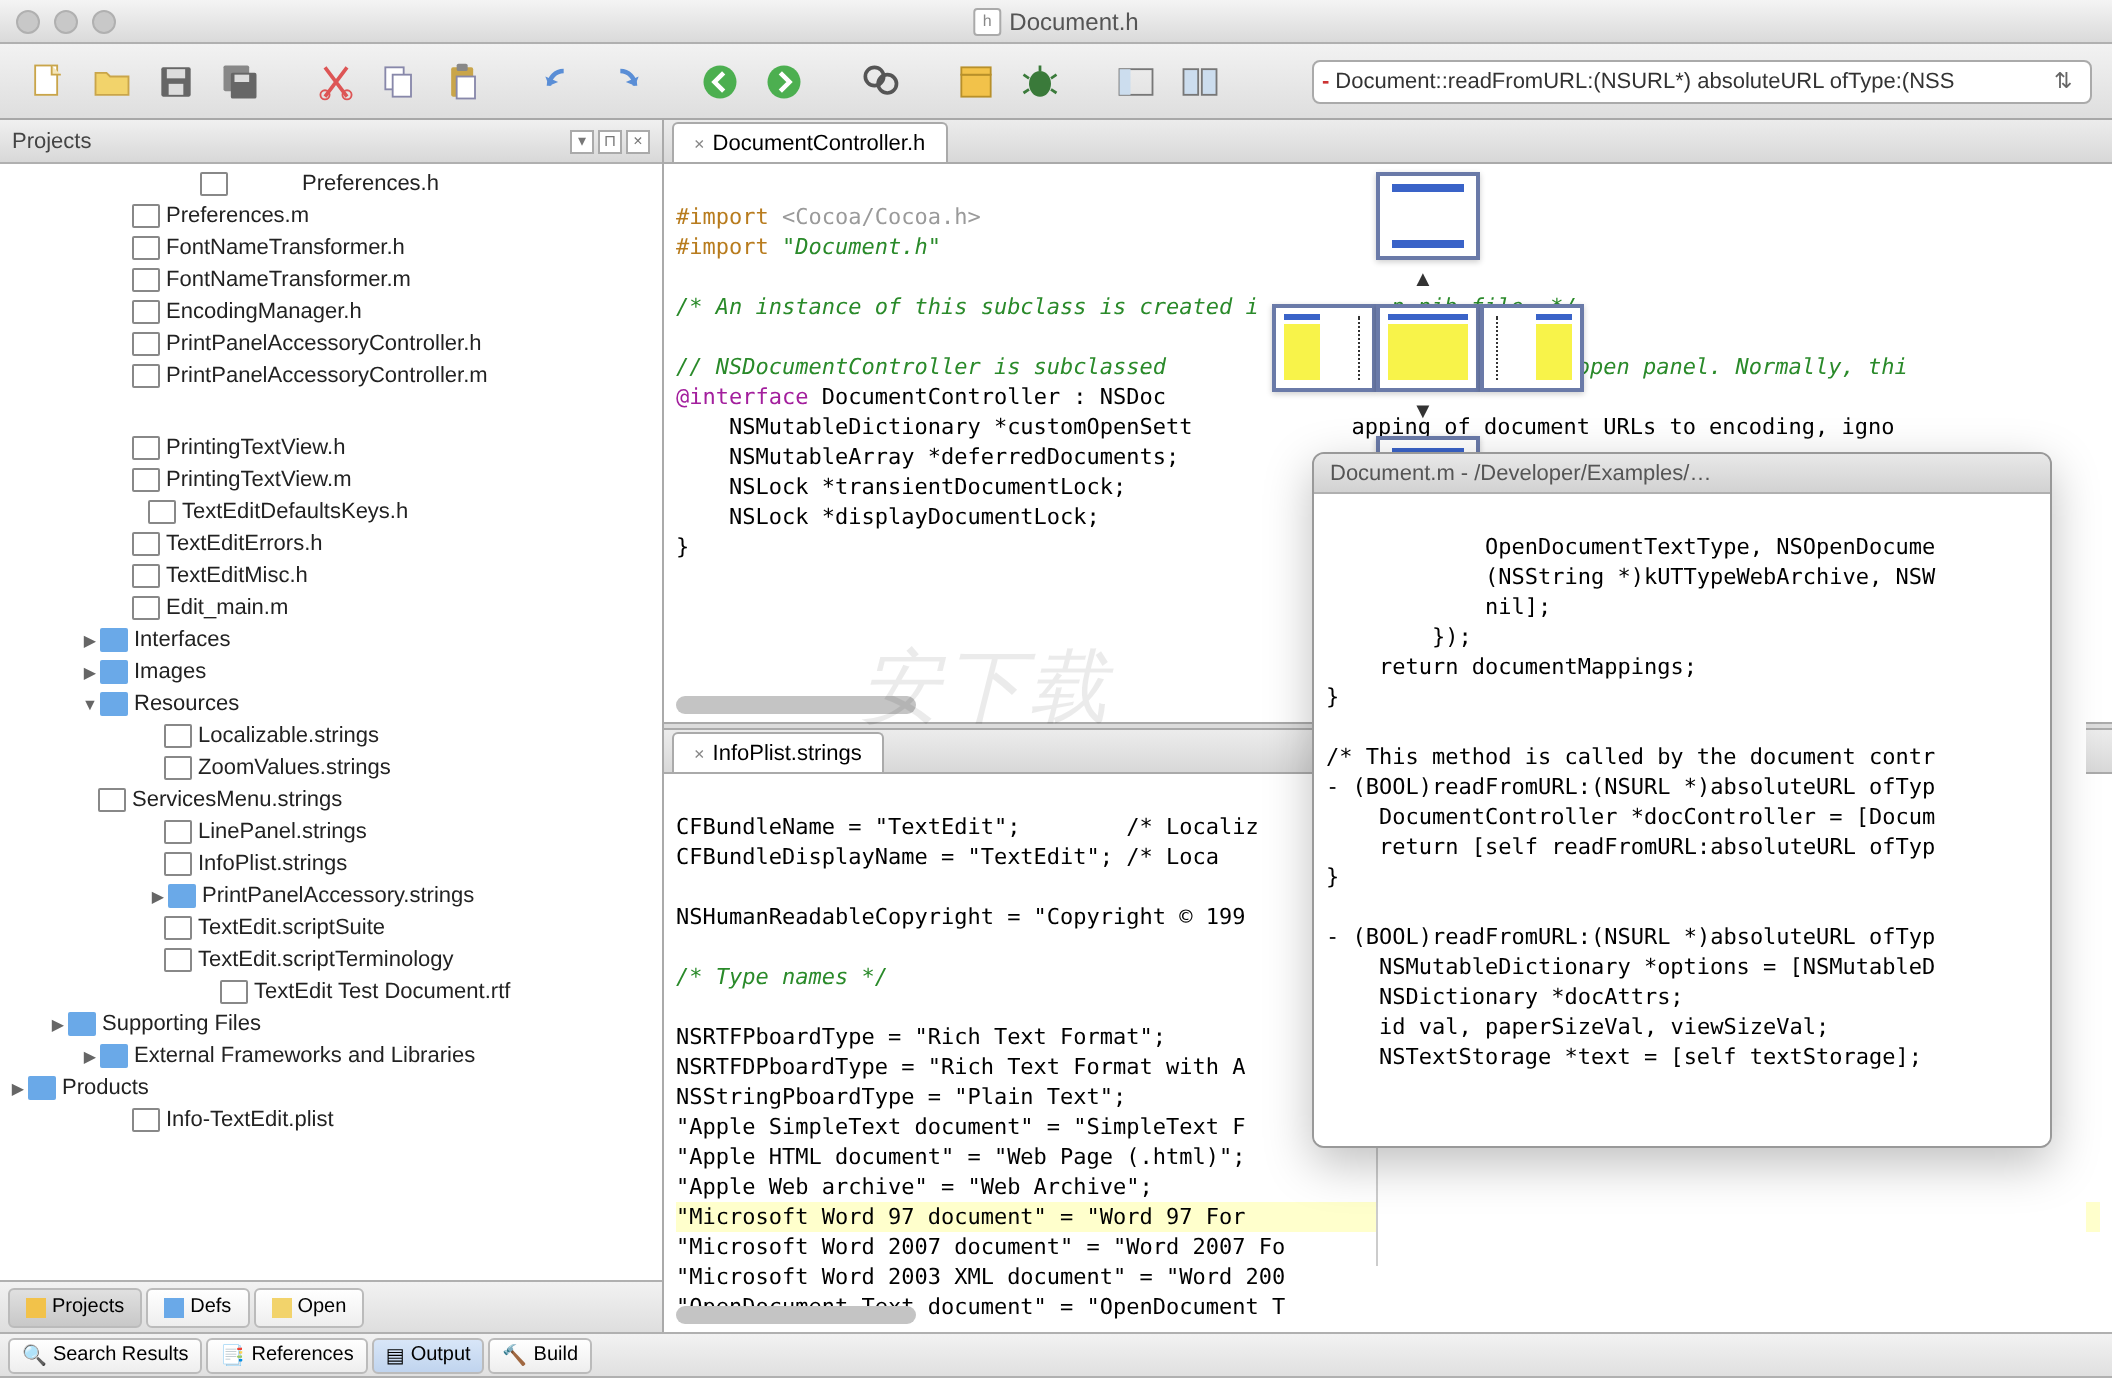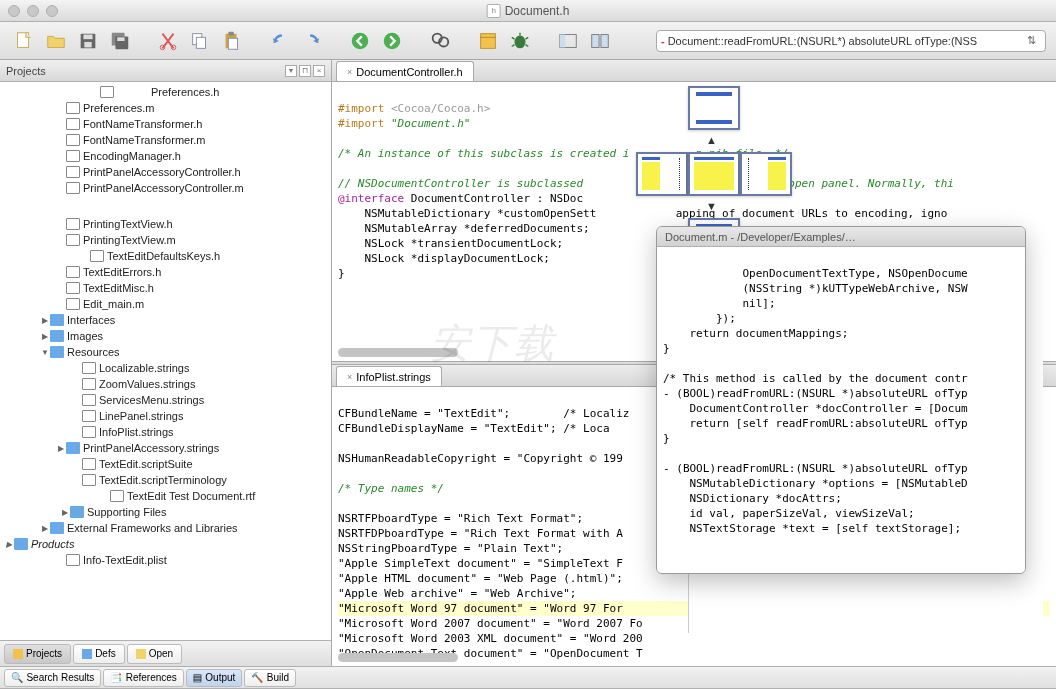--- a/index.html
+++ b/index.html
@@ -267,21 +267,21 @@
         <div class="tree-item" style="padding-left: 56px; margin-top: 20px;">
           <span class="tw"></span>
           <span class="fic file"></span>
           <span>PrintingTextView.h</span>
         </div>
         <div class="tree-item" style="padding-left: 56px;">
           <span class="tw"></span>
           <span class="fic file"></span>
           <span>PrintingTextView.m</span>
         </div>
-        <div class="tree-item" style="padding-left: 80px;">
+        <div class="tree-item" style="padding-left: 64px;">
           <span class="tw"></span>
           <span class="fic file"></span>
           <span>TextEditDefaultsKeys.h</span>
         </div>
         <div class="tree-item" style="padding-left: 56px;">
           <span class="tw"></span>
           <span class="fic file"></span>
           <span>TextEditErrors.h</span>
         </div>
         <div class="tree-item" style="padding-left: 56px;">
@@ -312,66 +312,66 @@
         <div class="tree-item" style="padding-left: 72px;">
           <span class="tw"></span>
           <span class="fic file"></span>
           <span>Localizable.strings</span>
         </div>
         <div class="tree-item" style="padding-left: 72px;">
           <span class="tw"></span>
           <span class="fic file"></span>
           <span>ZoomValues.strings</span>
         </div>
+        <div class="tree-item" style="padding-left: 39px;">
+          <span class="tw"></span>
+          <span class="fic file"></span>
+          <span>ServicesMenu.strings</span>
+        </div>
         <div class="tree-item" style="padding-left: 72px;">
           <span class="tw"></span>
           <span class="fic file"></span>
-          <span>ServicesMenu.strings</span>
+          <span>LinePanel.strings</span>
         </div>
         <div class="tree-item" style="padding-left: 72px;">
           <span class="tw"></span>
           <span class="fic file"></span>
-          <span>LinePanel.strings</span>
+          <span>InfoPlist.strings</span>
+        </div>
+        <div class="tree-item" style="padding-left: 74px;">
+          <span class="tw col"></span>
+          <span class="fic folder"></span>
+          <span>PrintPanelAccessory.strings</span>
         </div>
         <div class="tree-item" style="padding-left: 72px;">
           <span class="tw"></span>
           <span class="fic file"></span>
-          <span>InfoPlist.strings</span>
-        </div>
-        <div class="tree-item" style="padding-left: 56px;">
-          <span class="tw col"></span>
-          <span class="fic folder"></span>
-          <span>PrintPanelAccessory.strings</span>
+          <span>TextEdit.scriptSuite</span>
         </div>
         <div class="tree-item" style="padding-left: 72px;">
           <span class="tw"></span>
           <span class="fic file"></span>
-          <span>TextEdit.scriptSuite</span>
-        </div>
-        <div class="tree-item" style="padding-left: 72px;">
-          <span class="tw"></span>
-          <span class="fic file"></span>
           <span>TextEdit.scriptTerminology</span>
         </div>
         <div class="tree-item" style="padding-left: 72px; margin-left: 28px;">
           <span class="tw"></span>
           <span class="fic file"></span>
           <span>TextEdit Test Document.rtf</span>
         </div>
-        <div class="tree-item" style="padding-left: 60px;">
+        <div class="tree-item" style="padding-left: 24px;">
           <span class="tw col"></span>
           <span class="fic folder"></span>
           <span>Supporting Files</span>
         </div>
         <div class="tree-item" style="padding-left: 40px;">
           <span class="tw col"></span>
           <span class="fic folder"></span>
           <span>External Frameworks and Libraries</span>
         </div>
-        <div class="tree-item" style=" font-style: italic;">
+        <div class="tree-item" style="">
           <span class="tw col"></span>
           <span class="fic folder"></span>
           <span>Products</span>
         </div>
         <div class="tree-item" style="padding-left: 56px;">
           <span class="tw"></span>
           <span class="fic file"></span>
           <span>Info-TextEdit.plist</span>
         </div>
       </div>

